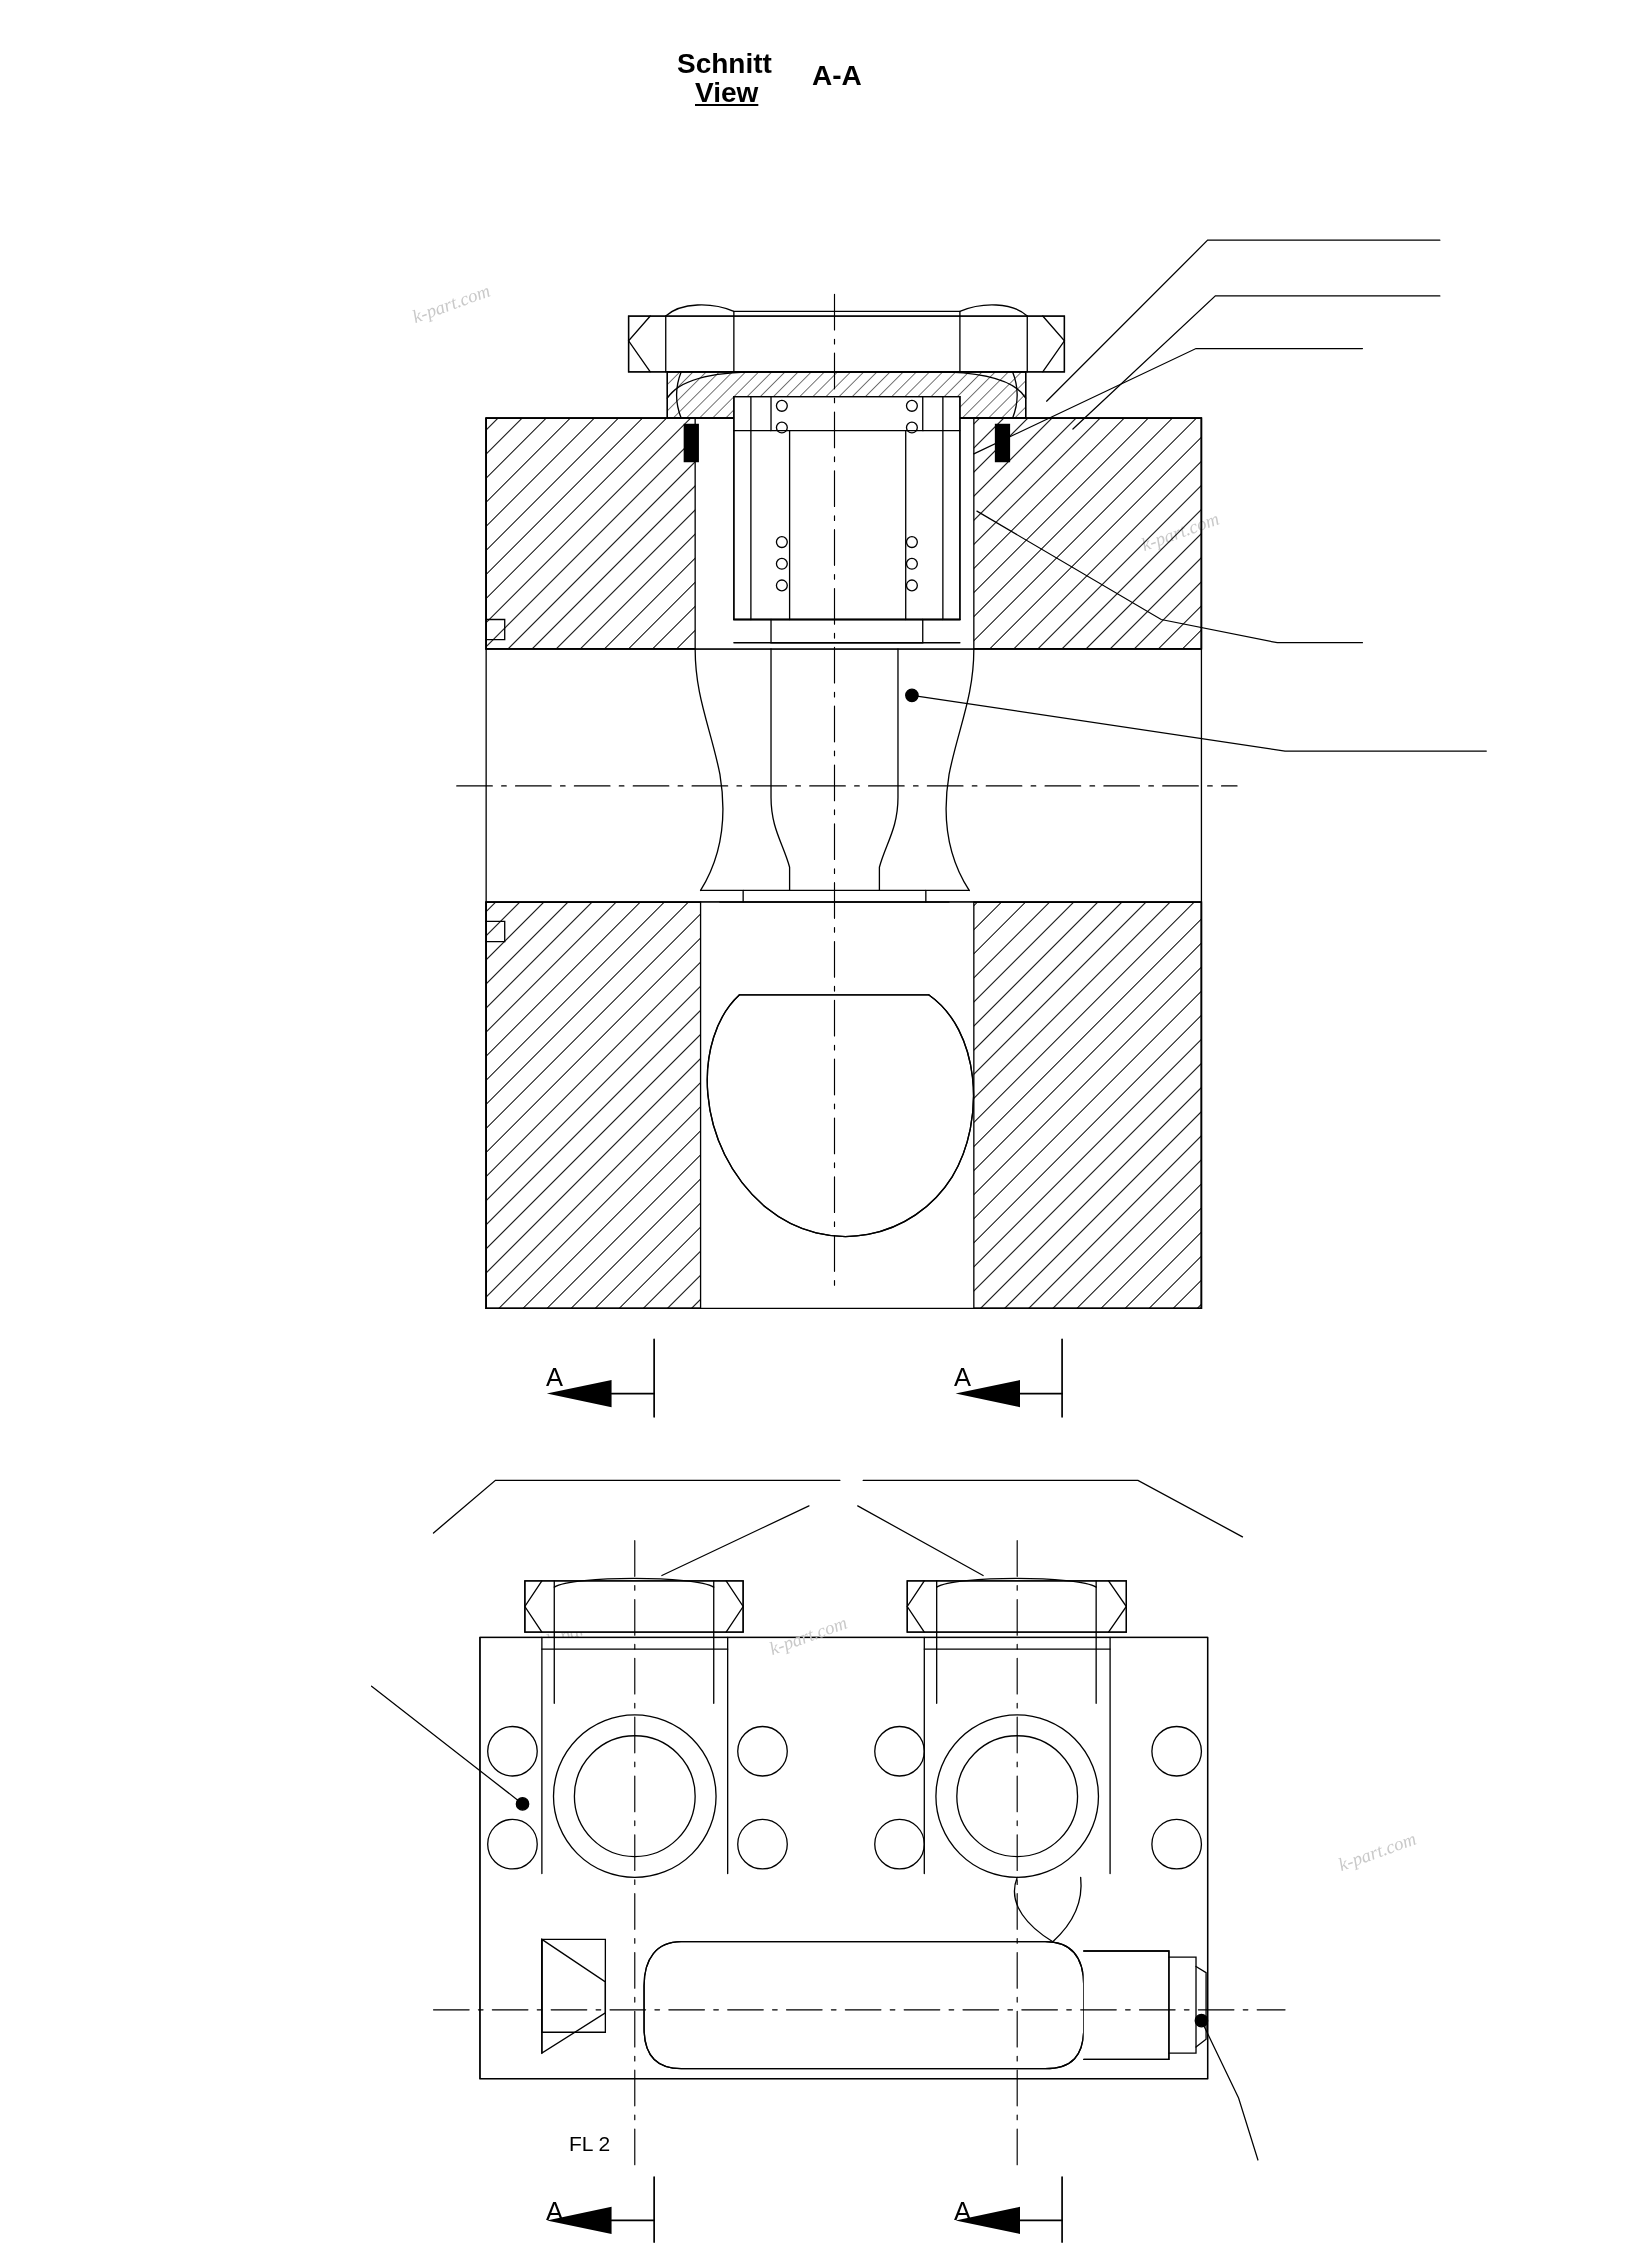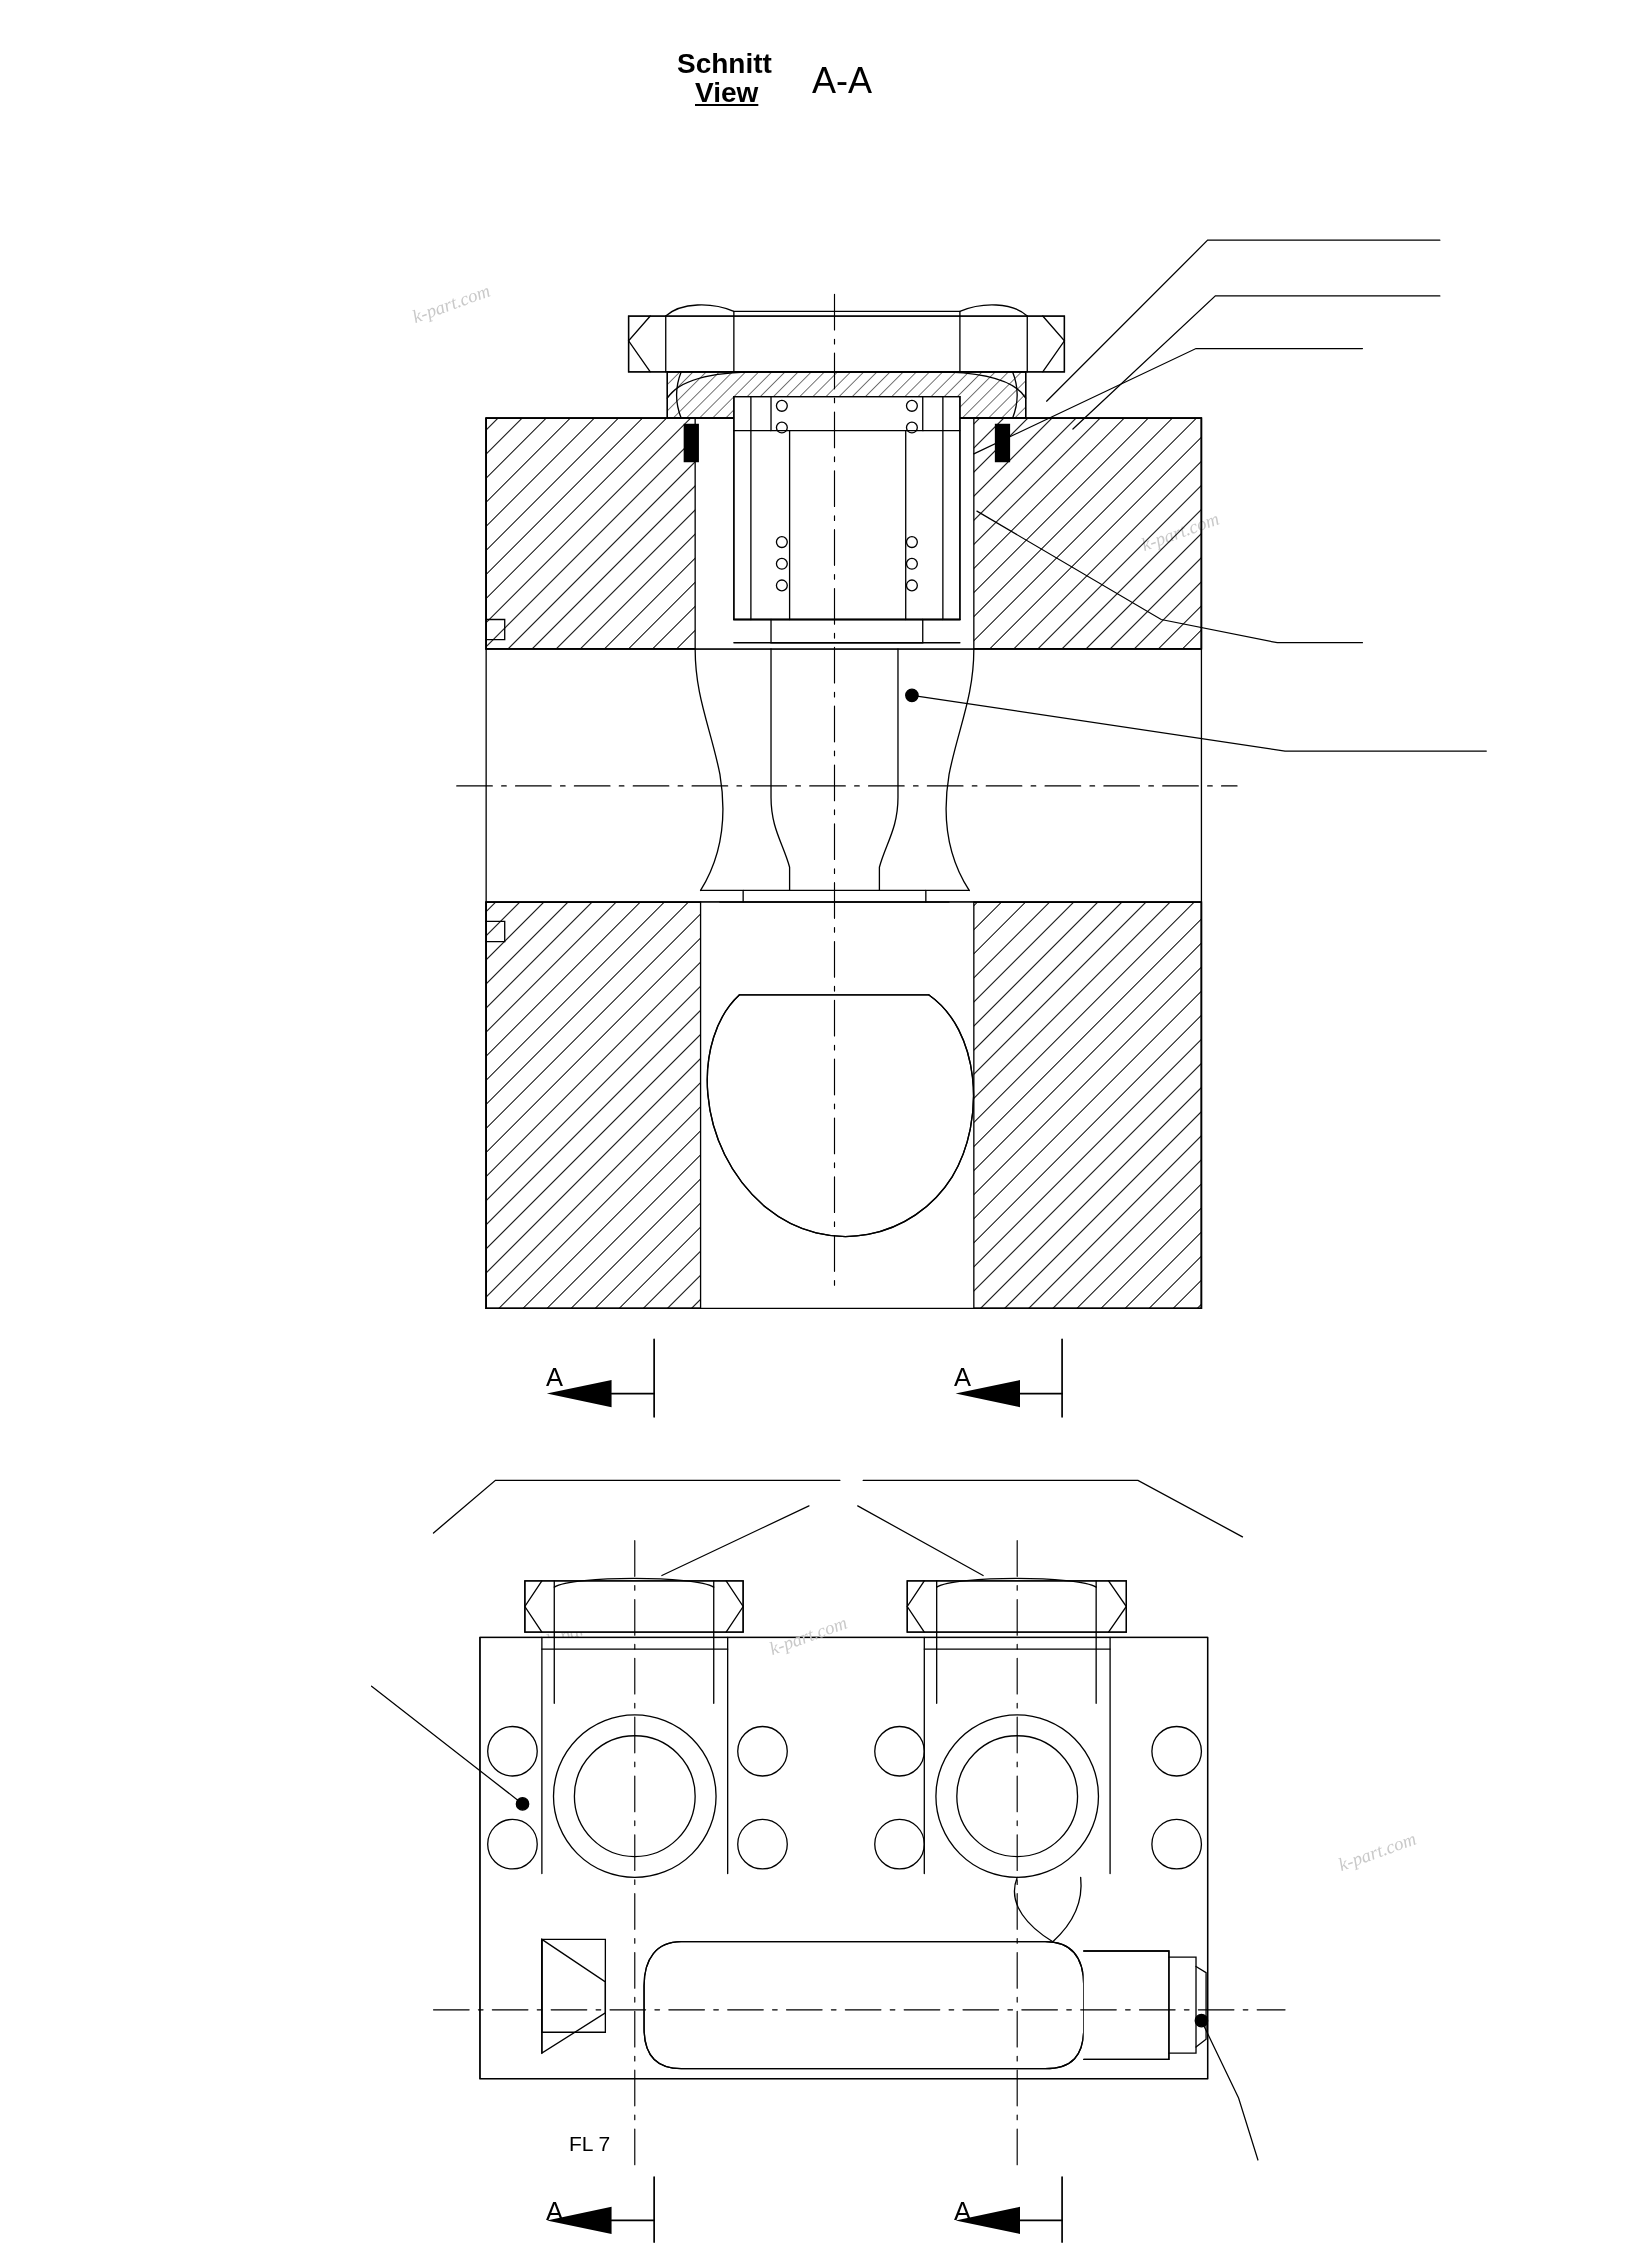--- a/index.html
+++ b/index.html
@@ -1,21 +1,21 @@
 <!DOCTYPE html>
 <html style="font-size:12.4px"><head>
 <meta charset="utf-8">
 <style>
   html,body{margin:0;padding:0;background:#ffffff;}
   body{width:1645px;height:2250px;position:relative;font-family:"Liberation Sans",sans-serif;color:#000;}
   #stage{position:absolute;left:0;top:0;width:1645px;height:2250px;overflow:hidden;}
   .lbl{position:absolute;white-space:nowrap;}
   .t-schnitt{font-weight:bold;font-size:28px;}
   .t-view{font-weight:bold;font-size:28px;}
-  .t-aa{font-size:36px;}
+  .t-aa{font-size:28px;font-weight:bold;}
   .t-sec{font-size:25.5px;}
   .t-fs{font-size:21px;}
   .t-fl{font-size:21px;}
   .wm{position:absolute;font-family:"Liberation Serif",serif;font-style:italic;font-size:18.6px;color:#c9c9c9;transform:rotate(-20deg);transform-origin:left bottom;}
   svg{position:absolute;left:0;top:0;}
 </style>
 </head>
 <body>
 
 <div id="stage">
@@ -23,21 +23,21 @@
   <div class="lbl t-schnitt" style="left:677px;top:48px;">Schnitt</div>
   <div class="lbl t-view" style="left:695px;top:77px;text-decoration:underline;">View</div>
   <div class="lbl t-aa" style="left:812px;top:60px;">A-A</div>
 
   <div class="lbl t-sec" style="left:546px;top:1363px;">A</div>
   <div class="lbl t-sec" style="left:954px;top:1363px;">A</div>
 
   <div class="lbl t-fs" style="left:757px;top:1672px;">FS 2</div>
   <div class="lbl t-fs" style="left:912px;top:1672px;">FS 2</div>
 
-  <div class="lbl t-fl" style="left:569px;top:2132px;">FL 7</div>
+  <div class="lbl t-fl" style="left:569px;top:2132px;">FL 2</div>
 
   <div class="lbl t-sec" style="left:546px;top:2197px;">A</div>
   <div class="lbl t-sec" style="left:954px;top:2197px;">A</div>
 
   <div class="wm" style="left:417px;top:306px;">k-part.com</div>
   <div class="wm" style="left:1146px;top:534px;">k-part.com</div>
   <div class="wm" style="left:551px;top:1630px;">k-part.com</div>
   <div class="wm" style="left:1343px;top:1854px;">k-part.com</div>
 
   <svg width="1645" height="2250" viewBox="0 0 2125 2906">

